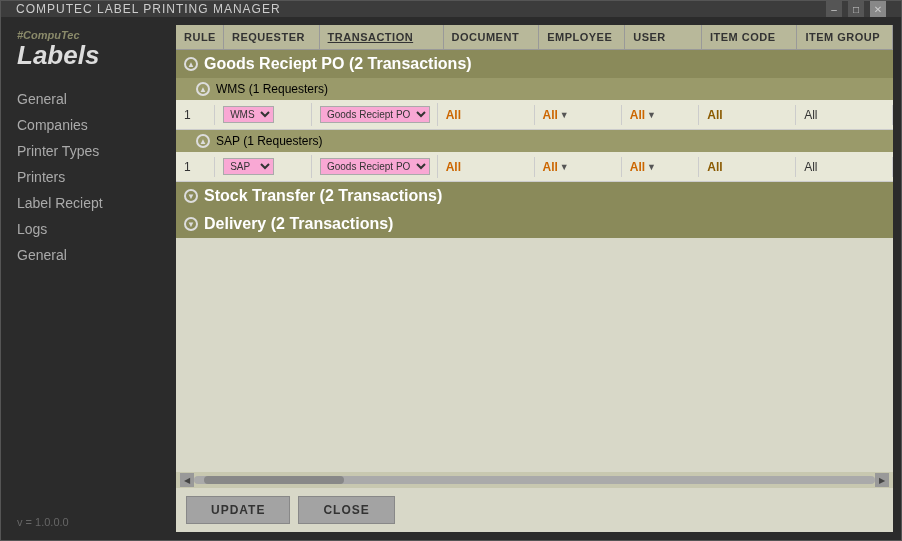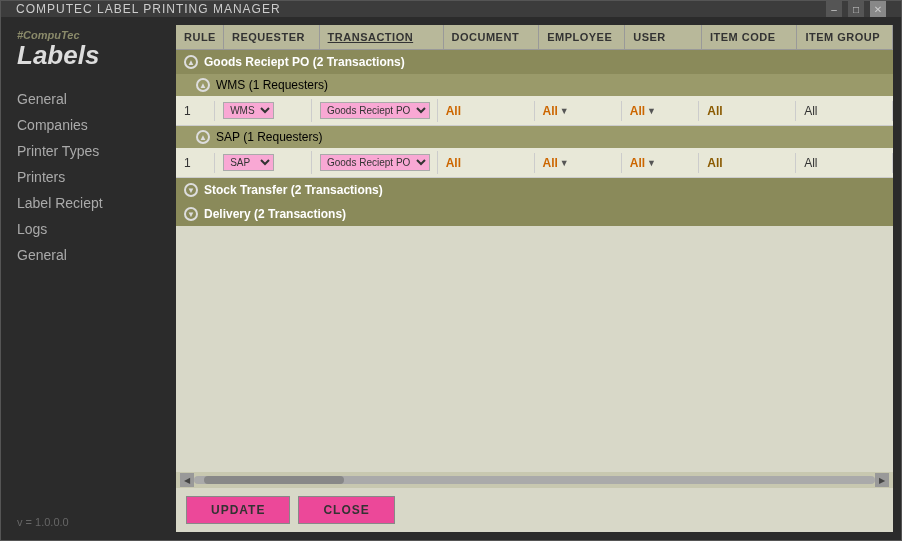--- a/index.html
+++ b/index.html
@@ -136,21 +136,21 @@
     }
     .group-row {
       background: #8a8a5a;
       display: flex;
       align-items: center;
       padding: 5px 8px;
       cursor: pointer;
     }
     .group-row-text {
       color: #fff;
-      font-size: 12px;
+      font-size: 16px;
       font-weight: bold;
       margin-left: 6px;
     }
     .sub-group-row {
       background: #9a9a6a;
       display: flex;
       align-items: center;
       padding: 4px 8px;
       cursor: pointer;
       padding-left: 20px;
@@ -235,21 +235,21 @@
       background: #d8d8c8;
       flex-shrink: 0;
     }
     .btn {
       padding: 6px 24px;
       font-size: 12px;
       font-weight: bold;
       border: 1px solid #888;
       cursor: pointer;
       letter-spacing: 1px;
-      background: #ec4899;
+      background: #a3a3a3;
       color: #333;
       text-transform: uppercase;
     }
     .chevron-icon {
       width: 14px;
       height: 14px;
       border: 2px solid #ddd;
       border-radius: 50%;
       display: inline-flex;
       align-items: center;

